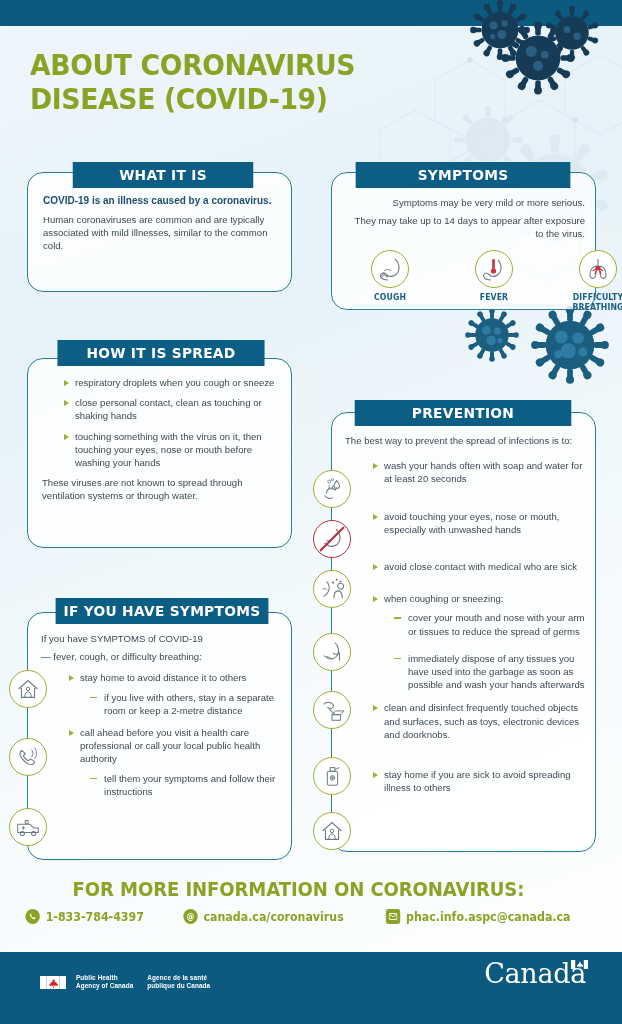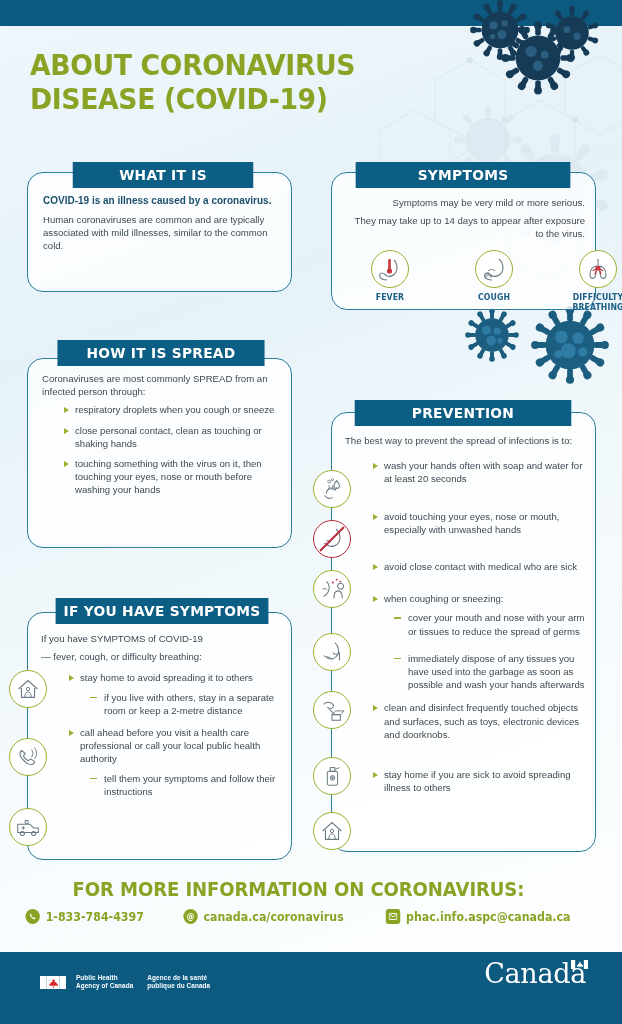--- a/index.html
+++ b/index.html
@@ -585,38 +585,38 @@
   <div class="card-hdr" style="left:350px; top:162px; width:226px;">SYMPTOMS</div>
   <div class="card-body" style="left:345px; top:196px; width:240px;text-align:right;">
     <p>Symptoms may be very mild or more serious.</p>
     <p>They may take up to 14 days to appear after exposure to the virus.</p>
   </div>
 
   <div class="sym-row" style="left:338px; top:250px;">
     <div class="sym">
       <div class="ring">
         <svg width="30" height="30" viewBox="0 0 30 30">
-          <path d="M19 6 c3 3 4 8 2 12 c-2 4 -6 5 -9 4 c-2 -1 -3 -3 -5 -3 c-2 0 -3 2 -2 4 c1 2 4 3 7 3" fill="none" stroke="#6b7b85" stroke-width="1.1"></path>
-          <rect x="13.2" y="5" width="2.6" height="11" rx="1.3" fill="#c9343e"></rect>
-          <circle cx="14.5" cy="17" r="2.6" fill="#c9343e"></circle>
-        </svg>
-      </div>
-      <div class="lbl">FEVER</div>
-    </div>
-    <div class="sym">
-      <div class="ring">
-        <svg width="30" height="30" viewBox="0 0 30 30">
           <path d="M20 5 c4 3 5 9 3 13 c-2 4 -7 5 -10 4 c-2 -1 -3 -3 -5 -3 c-2 0 -3 2 -2 4 c1 2 4 3 7 3" fill="none" stroke="#6b7b85" stroke-width="1.1"></path>
           <path d="M9 17 c2 -2 5 -2 7 0" fill="none" stroke="#6b7b85" stroke-width="1"></path>
           <circle cx="9" cy="20" r="1.3" fill="none" stroke="#6b7b85" stroke-width="0.9"></circle>
           <circle cx="12" cy="22" r="1.1" fill="none" stroke="#6b7b85" stroke-width="0.9"></circle>
           <circle cx="6.5" cy="22.5" r="1" fill="none" stroke="#6b7b85" stroke-width="0.9"></circle>
         </svg>
       </div>
       <div class="lbl">COUGH</div>
+    </div>
+    <div class="sym">
+      <div class="ring">
+        <svg width="30" height="30" viewBox="0 0 30 30">
+          <path d="M19 6 c3 3 4 8 2 12 c-2 4 -6 5 -9 4 c-2 -1 -3 -3 -5 -3 c-2 0 -3 2 -2 4 c1 2 4 3 7 3" fill="none" stroke="#6b7b85" stroke-width="1.1"></path>
+          <rect x="13.2" y="5" width="2.6" height="11" rx="1.3" fill="#c9343e"></rect>
+          <circle cx="14.5" cy="17" r="2.6" fill="#c9343e"></circle>
+        </svg>
+      </div>
+      <div class="lbl">FEVER</div>
     </div>
     <div class="sym">
       <div class="ring">
         <svg width="30" height="30" viewBox="0 0 30 30">
           <path d="M15 5 v9" stroke="#6b7b85" stroke-width="1.1" fill="none"></path>
           <path d="M13 12 c-4 1 -6 5 -6 9 c0 3 2 4 4 3 c2 -1 2 -4 2 -7 z" fill="none" stroke="#6b7b85" stroke-width="1.1"></path>
           <path d="M17 12 c4 1 6 5 6 9 c0 3 -2 4 -4 3 c-2 -1 -2 -4 -2 -7 z" fill="none" stroke="#6b7b85" stroke-width="1.1"></path>
           <g fill="#c9343e">
             <circle cx="15" cy="14" r="2.3"></circle>
             <rect x="14.4" y="14" width="1.2" height="7" transform="rotate(28 15 14)"></rect>
@@ -626,26 +626,26 @@
           </g>
         </svg>
       </div>
       <div class="lbl">DIFFICULTY BREATHING</div>
     </div>
   </div>
 
   <div class="card" style="left:27px; top:358px; width:265px; height:190px;"></div>
   <div class="card-hdr" style="left:52px; top:340px; width:218px;">HOW IT IS SPREAD</div>
   <div class="card-body" style="left:42px; top:372px; width:240px;">
-    <p>Coronaviruses are most commonly SPREAD from an infected person through:</p>
     <ul class="bul" style="margin-left:20px;">
       <li>respiratory droplets when you cough or sneeze</li>
       <li>close personal contact, clean as touching or shaking hands</li>
       <li>touching something with the virus on it, then touching your eyes, nose or mouth before washing your hands</li>
     </ul>
+    <p>These viruses are not known to spread through ventilation systems or through water.</p>
   </div>
 
   <div class="card" style="left:331px; top:412px; width:265px; height:440px;"></div>
   <div class="card-hdr" style="left:349px; top:400px; width:228px;">PREVENTION</div>
   <div class="card-body" style="left:345px; top:434px; width:240px;">
     <p style="margin-bottom:12px;">The best way to prevent the spread of infections is to:</p>
 
     <ul class="bul" style="margin-left:26px;">
       <li style="margin-bottom:24px;">wash your hands often with soap and water for at least 20 seconds</li>
       <li style="margin-bottom:24px;">avoid touching your eyes, nose or mouth, especially with unwashed hands</li>
@@ -726,21 +726,21 @@
   </div>
 
   <div class="card" style="left:27px; top:612px; width:265px; height:248px;"></div>
   <div class="card-hdr" style="left:50px; top:598px; width:224px;">IF YOU HAVE SYMPTOMS</div>
   <div class="card-body" style="left:41px; top:632px; width:242px;">
     <p>If you have SYMPTOMS of COVID-19</p>
     <p style="margin-bottom:8px;">— fever, cough, or difficulty breathing:</p>
 
     <ul class="bul" style="margin-left:26px;">
       <li style="margin-bottom:9px;">
-        <span>stay home to avoid spreading it to others</span>
+        <span>stay home to avoid distance it to others</span>
         <ul class="sub">
           <li>if you live with others, stay in a separate room or keep a 2-metre distance</li>
         </ul>
       </li>
       <li style="margin-bottom:9px;">
         <span>call ahead before you visit a health care professional or call your local public health authority</span>
         <ul class="sub">
           <li>tell them your symptoms and follow their instructions</li>
         </ul>
       </li>

